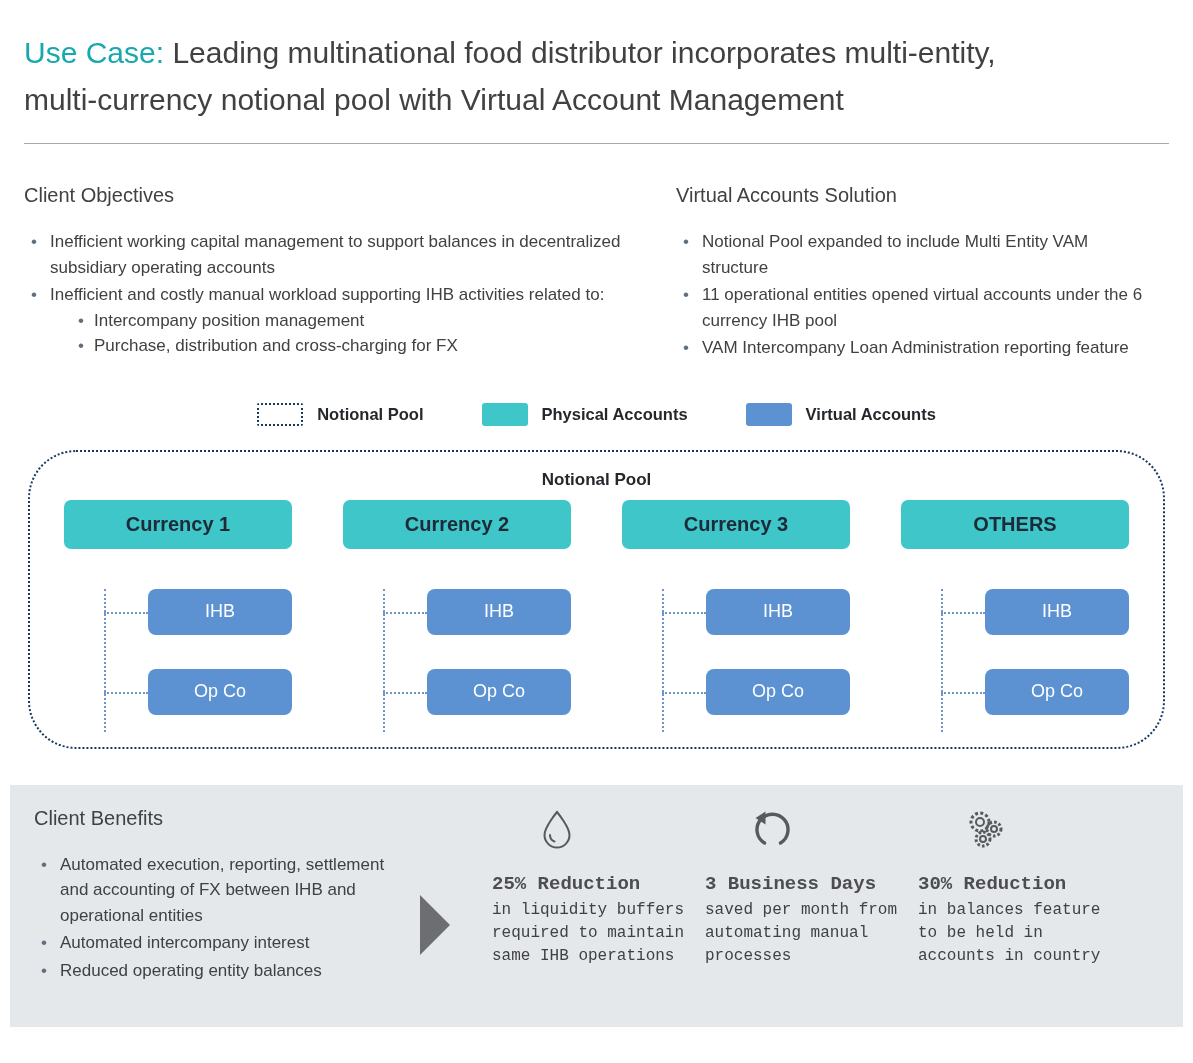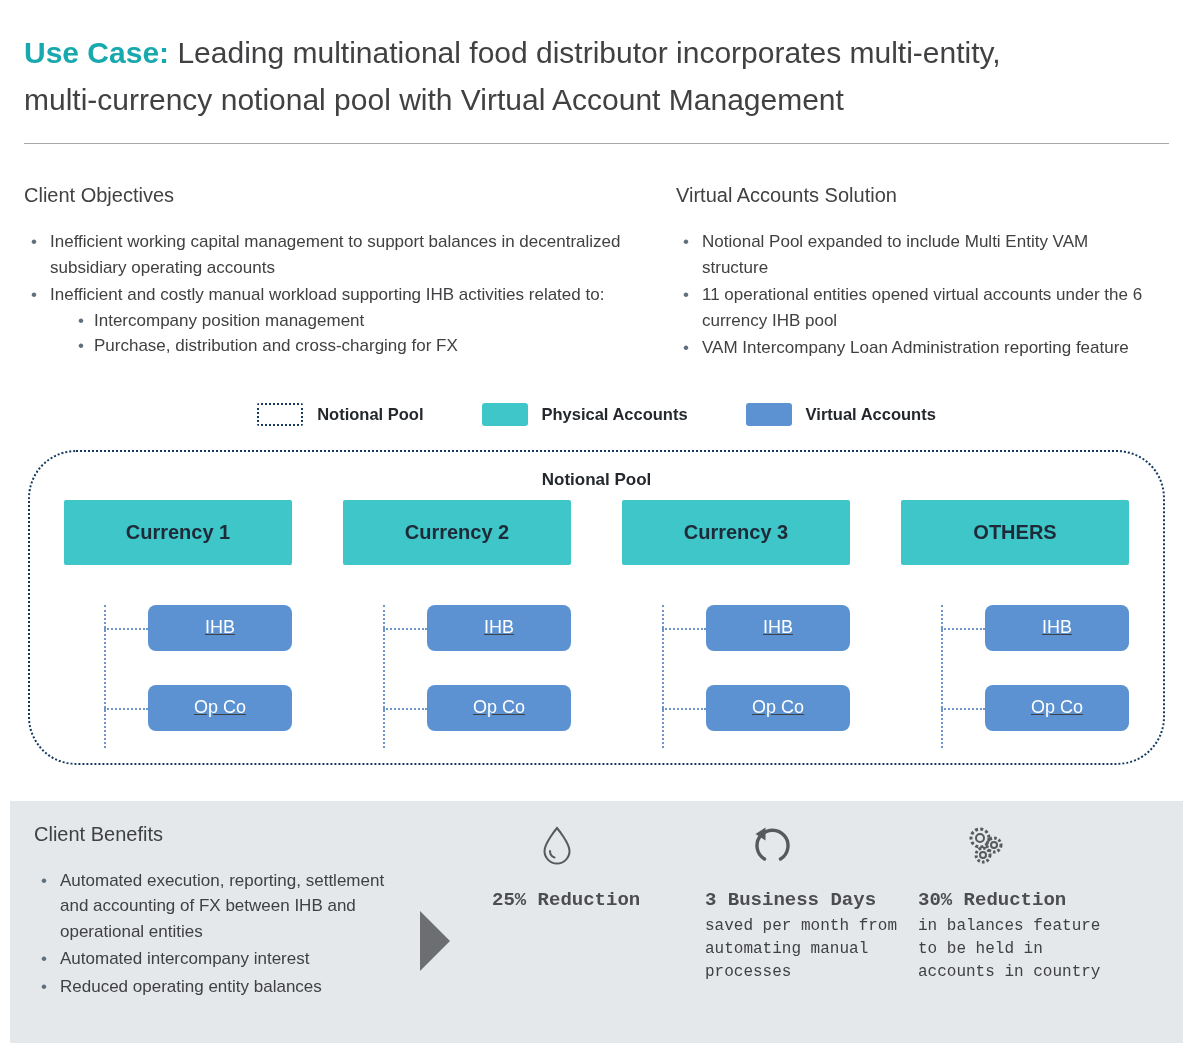--- a/index.html
+++ b/index.html
@@ -8,21 +8,21 @@
     width:1193px; height:1063px;
     font-family:"Liberation Sans", sans-serif;
     background:#ffffff; color:#414042;
     overflow:hidden;
   }
   .page { position:relative; width:1193px; height:1063px; }
 
   
   .header { padding:30px 24px 0 24px; }
   .header-title { max-width:1048px; font-size:30px; line-height:1.55; color:#414042; }
-  .teal-text { color:#18A9AE;font-weight:bold; }
+  .teal-text { color:#18A9AE; }
   .divider { margin:20px 24px 0 24px; border:none; border-top:1px solid #A7A9AC; height:0; }
 
   
   .columns { display:flex; padding:0 24px; margin-top:40px; }
   .col-left { width:600px; }
   .col-right { margin-left:52px; width:480px; }
   h2.section-heading { font-size:20px; font-weight:400; color:#414042; margin:0 0 22px 0; }
   ul.bullets { list-style:none; margin:0; padding:0; font-size:17px; line-height:1.5; color:#414042; }
   ul.bullets > li { position:relative; padding-left:26px; margin-bottom:2px; }
   ul.bullets > li::before { content:"\2022"; position:absolute; left:7px; color:#5f6f7d; }
@@ -38,27 +38,27 @@
   .swatch.teal { background:#3EC6C8; }
   .swatch.blue { background:#5C92D2; }
   .legend-label { font-size:16.5px; font-weight:700; color:#24282c; }
 
   
   .diagram { margin:24px 28px 0 28px; border:2.5px dotted #16395F; border-radius:48px;
              padding:18px 34px 32px 34px; }
   .diagram-title { text-align:center; font-size:17px; font-weight:700; color:#24282c; margin-bottom:10px; }
   .diag-cols { display:flex; justify-content:space-between; }
   .diag-col { width:228px; }
-  .currency-box { height:65px; background:#3EC6C8; border-radius:2px;
+  .currency-box { height:49px; background:#3EC6C8; border-radius:7px;
                   display:flex; align-items:center; justify-content:center;
                   font-size:20px; font-weight:700; color:#1E2A38; }
   .children { position:relative; }
   .connector-v { position:absolute; left:40px; top:0; height:143px; width:0;
                  border-left:2px dotted #6E96C9; }
-  .child-row { margin-left:84px; margin-top:40px; height:46px; position:relative;text-decoration:underline; }
+  .child-row { margin-left:84px; margin-top:40px; height:46px; position:relative; }
   .child-row + .child-row { margin-top:34px; }
   .connector-h { position:absolute; top:50%; left:-44px; width:44px; height:0;
                  border-top:2px dotted #6E96C9; }
   .child-box { width:144px; height:46px; background:#5C92D2; border-radius:8px;
                display:flex; align-items:center; justify-content:center;
                color:#ffffff; font-size:18px; }
 
   
   .benefits { margin:36px 10px 0 10px; background:#E4E8EB; padding:22px 24px 42px 24px;
               display:flex; min-height:220px; }
@@ -227,20 +227,21 @@
     <div class="stats">
 
       <div class="stat">
         <div class="stat-icon">
           <svg width="42" height="46" viewBox="0 0 42 46">
             <path d="M21 5 C21 5 8.5 20 8.5 28 a12.5 12.5 0 0 0 25 0 C33.5 20 21 5 21 5 Z" fill="none" stroke="#58595B" stroke-width="2"></path>
             <path d="M14 28 a7 7 0 0 0 4.5 6.5" fill="none" stroke="#58595B" stroke-width="2" stroke-linecap="round"></path>
           </svg>
         </div>
         <div class="stat-title">25% Reduction</div>
+        <div class="stat-desc">in liquidity buffers required to maintain same IHB operations</div>
       </div>
 
       <div class="stat">
         <div class="stat-icon">
           <svg width="46" height="46" viewBox="0 0 46 46">
             <path d="M31.5 12 A15.5 15.5 0 1 1 15.5 12" fill="none" stroke="#58595B" stroke-width="3.4" stroke-linecap="round" transform="rotate(180 23.5 24)"></path>
             <path d="M16.5 4.5 L16.5 17.5 L6.5 11 Z" fill="#58595B"></path>
           </svg>
         </div>
         <div class="stat-title">3 Business Days</div>

